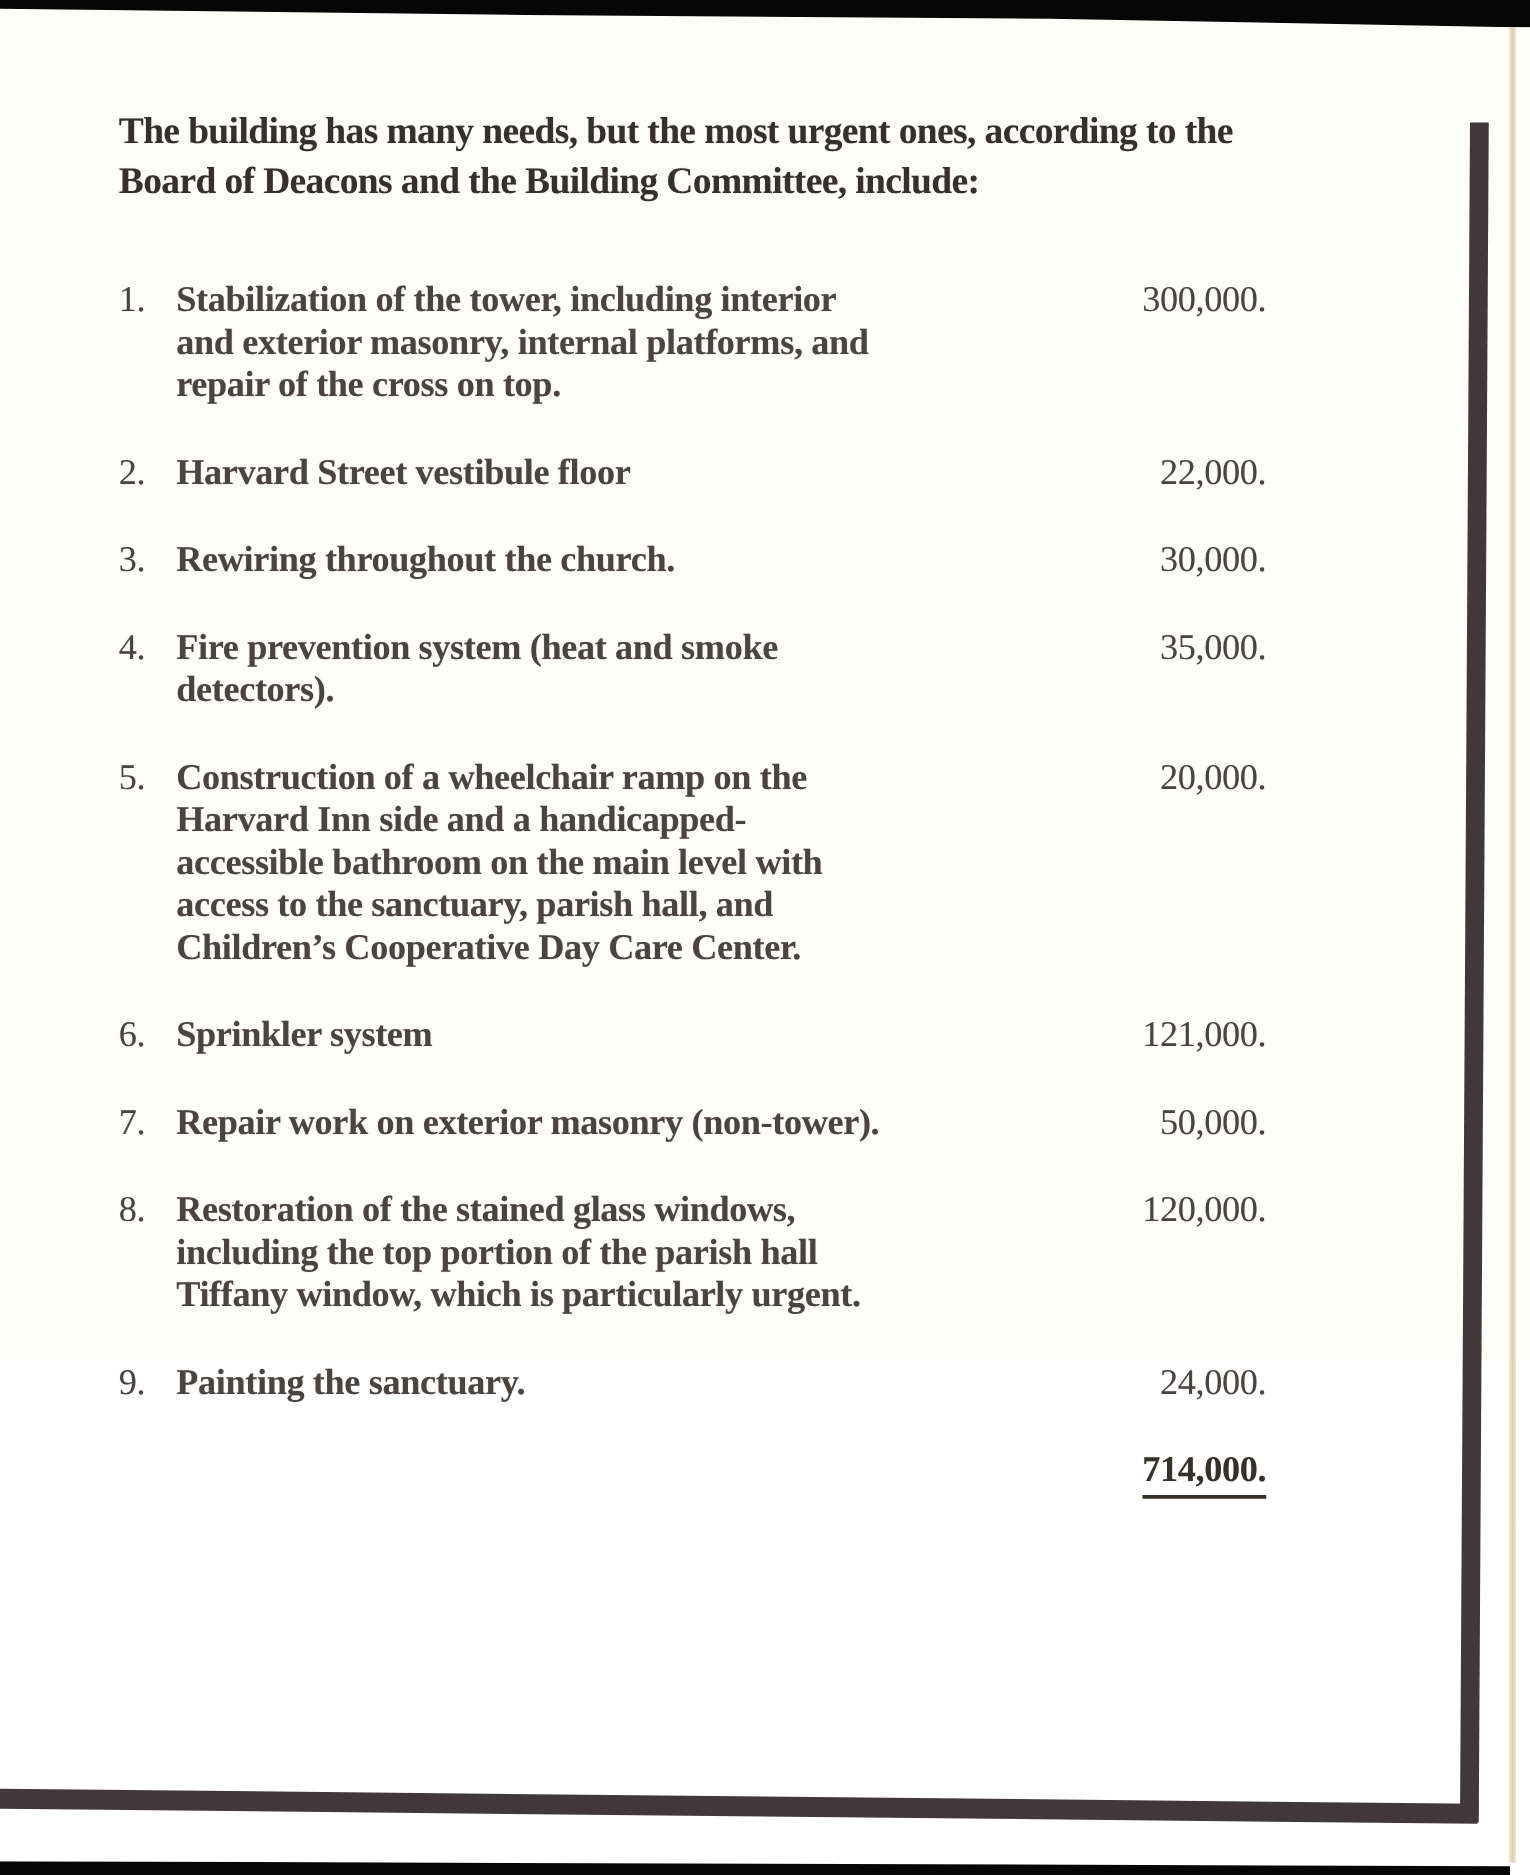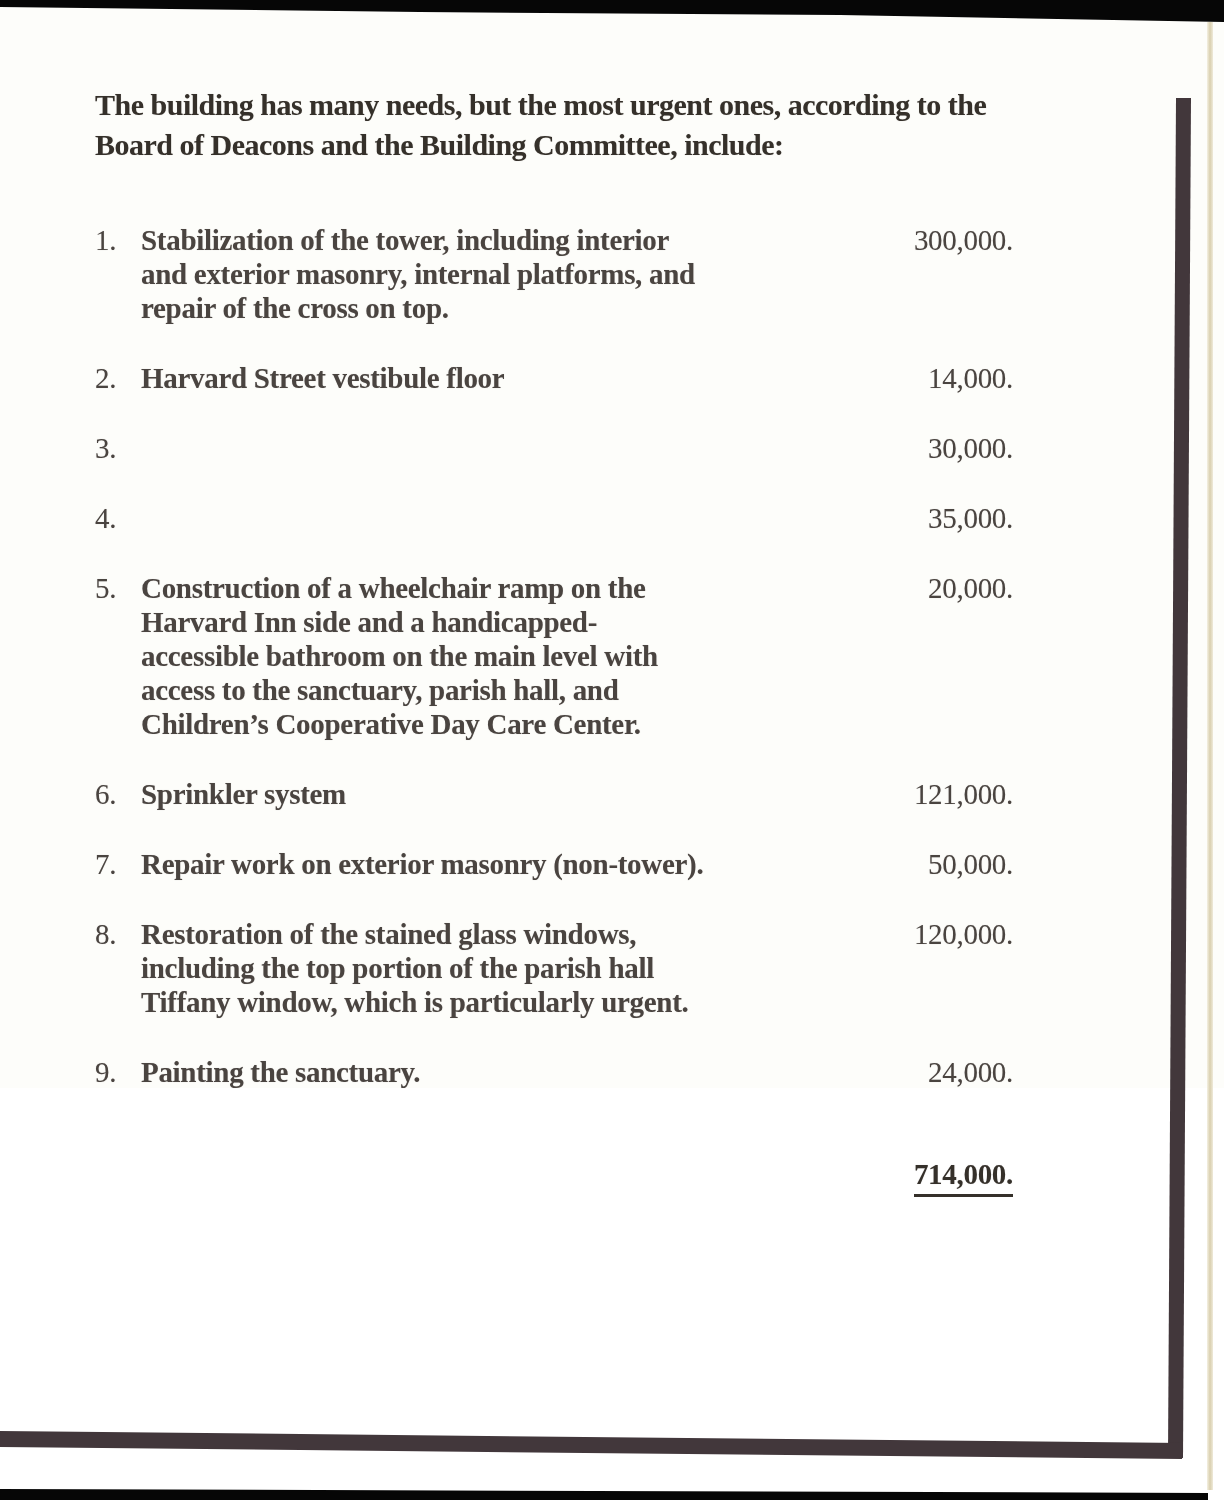--- a/index.html
+++ b/index.html
@@ -60,21 +60,20 @@
   }
   .total {
     display: inline-block;
     font-size: 29px;
     line-height: 34px;
     font-weight: 700;
     letter-spacing: -0.3px;
     color: var(--ink-strong);
     border-bottom: 3px solid currentColor;
     padding-bottom: 3px;
-    margin-top: 32px;
   }
   .edge-top {
     position: absolute;
     left: 0; top: 0;
     width: 1224px; height: 22px;
     background: var(--edge-black);
     clip-path: polygon(0 0, 1224px 0, 1224px 22px, 840px 15px, 420px 12px, 0 7px);
   }
   .edge-bottom {
     position: absolute;
@@ -109,28 +108,31 @@
       <div class="row">
         <div class="num">1.</div>
         <div class="txt">Stabilization of the tower, including interior
 and exterior masonry, internal platforms, and
 repair of the cross on top.</div>
         <div class="amt">300,000.</div>
       </div>
       <div class="row">
         <div class="num">2.</div>
         <div class="txt">Harvard Street vestibule floor</div>
-        <div class="amt">14,000.</div>
+        <div class="amt">22,000.</div>
       </div>
       <div class="row">
         <div class="num">3.</div>
+        <div class="txt">Rewiring throughout the church.</div>
         <div class="amt">30,000.</div>
       </div>
       <div class="row">
         <div class="num">4.</div>
+        <div class="txt">Fire prevention system (heat and smoke
+detectors).</div>
         <div class="amt">35,000.</div>
       </div>
       <div class="row">
         <div class="num">5.</div>
         <div class="txt">Construction of a wheelchair ramp on the
 Harvard Inn side and a handicapped-
 accessible bathroom on the main level with
 access to the sanctuary, parish hall, and
 Children’s Cooperative Day Care Center.</div>
         <div class="amt">20,000.</div>

